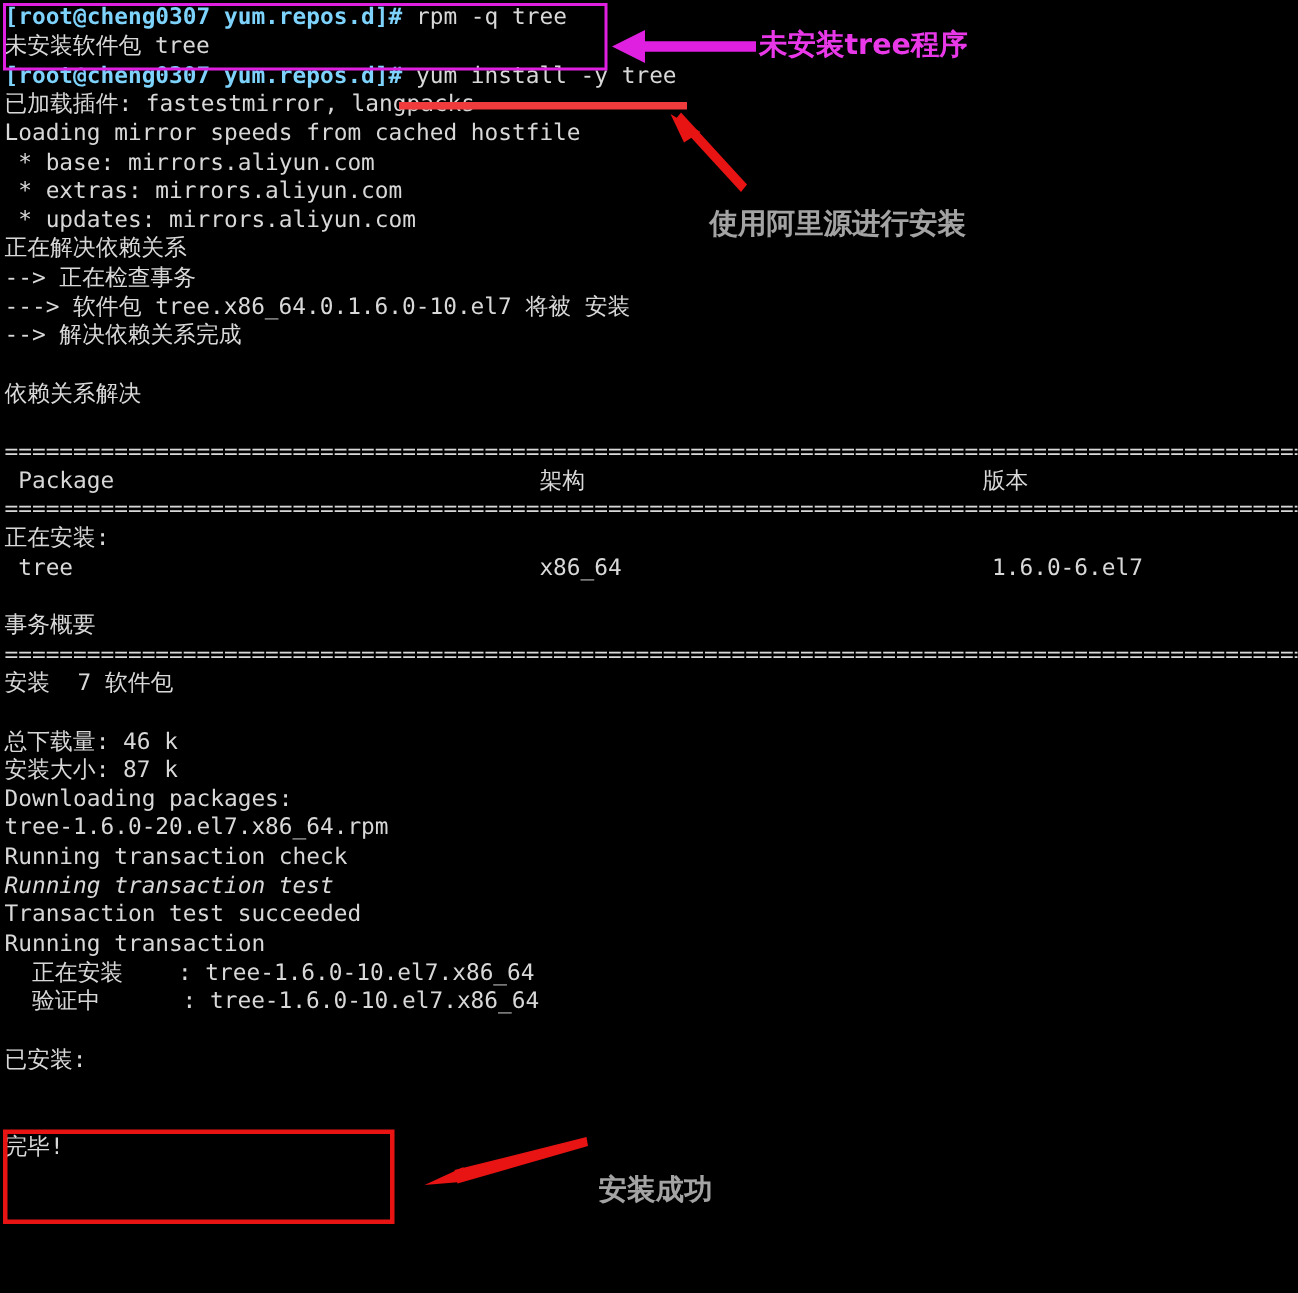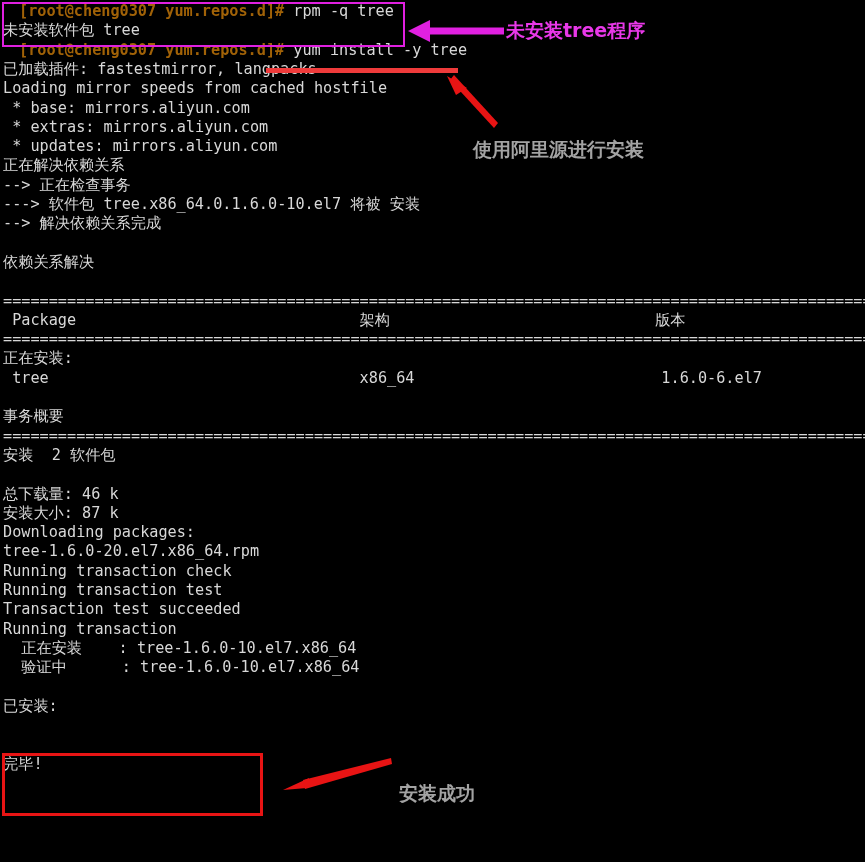--- a/index.html
+++ b/index.html
@@ -33,23 +33,22 @@
     height: 19.3px;
     line-height: 19.3px;
     white-space: pre;
     font-size: 15.2px;
     color: #d8d8d8;
     letter-spacing: 0px;
     font-family: "DejaVu Sans Mono", "Liberation Mono", monospace;
   }
 
   .prompt {
-    color: #a16207;
+    color: #7dd3fc;
     font-weight: bold;
-    padding-left: 16px;
   }
   .cmd {
     color: #d8d8d8;
     font-weight: normal;
   }
 
   
   .sep {
     left: 3px;
     width: 862px;
@@ -110,28 +109,28 @@
     <div class="term-line" style="top: 252.9px;">依赖关系解决</div>
     <div class="term-line" style="top: 272.2px;"></div>
     <div class="term-line sep" style="top: 291.5px;">================================================================================================</div>
     <div class="term-line" style="top: 310.8px;"> Package                               架构                             版本</div>
     <div class="term-line sep" style="top: 330.1px;">================================================================================================</div>
     <div class="term-line" style="top: 349.4px;">正在安装:</div>
     <div class="term-line" style="top: 368.7px;"> tree                                  x86_64                           1.6.0-6.el7</div>
     <div class="term-line" style="top: 388px;"></div>
     <div class="term-line" style="top: 407.3px;">事务概要</div>
     <div class="term-line sep" style="top: 426.6px;">================================================================================================</div>
-    <div class="term-line" style="top: 445.9px;">安装  2 软件包</div>
+    <div class="term-line" style="top: 445.9px;">安装  7 软件包</div>
     <div class="term-line" style="top: 465.2px;"></div>
     <div class="term-line" style="top: 484.5px;">总下载量: 46 k</div>
     <div class="term-line" style="top: 503.8px;">安装大小: 87 k</div>
     <div class="term-line" style="top: 523.1px;">Downloading packages:</div>
     <div class="term-line" style="top: 542.4px;">tree-1.6.0-20.el7.x86_64.rpm</div>
     <div class="term-line" style="top: 561.7px; text-align: right;">Running transaction check</div>
-    <div class="term-line" style="top: 581px;">Running transaction test</div>
+    <div class="term-line" style="top: 581px; font-style: italic;">Running transaction test</div>
     <div class="term-line" style="top: 600.3px;">Transaction test succeeded</div>
     <div class="term-line" style="top: 619.6px;">Running transaction</div>
     <div class="term-line" style="top: 638.9px;">  正在安装    : tree-1.6.0-10.el7.x86_64</div>
     <div class="term-line" style="top: 658.2px;">  验证中      : tree-1.6.0-10.el7.x86_64</div>
     <div class="term-line" style="top: 677.5px;"></div>
     <div class="term-line" style="top: 696.8px;">已安装:</div>
     <div class="term-line" style="top: 735.4px;"></div>
     <div class="term-line" style="top: 754.7px;">完毕!</div>
   </div>
 

